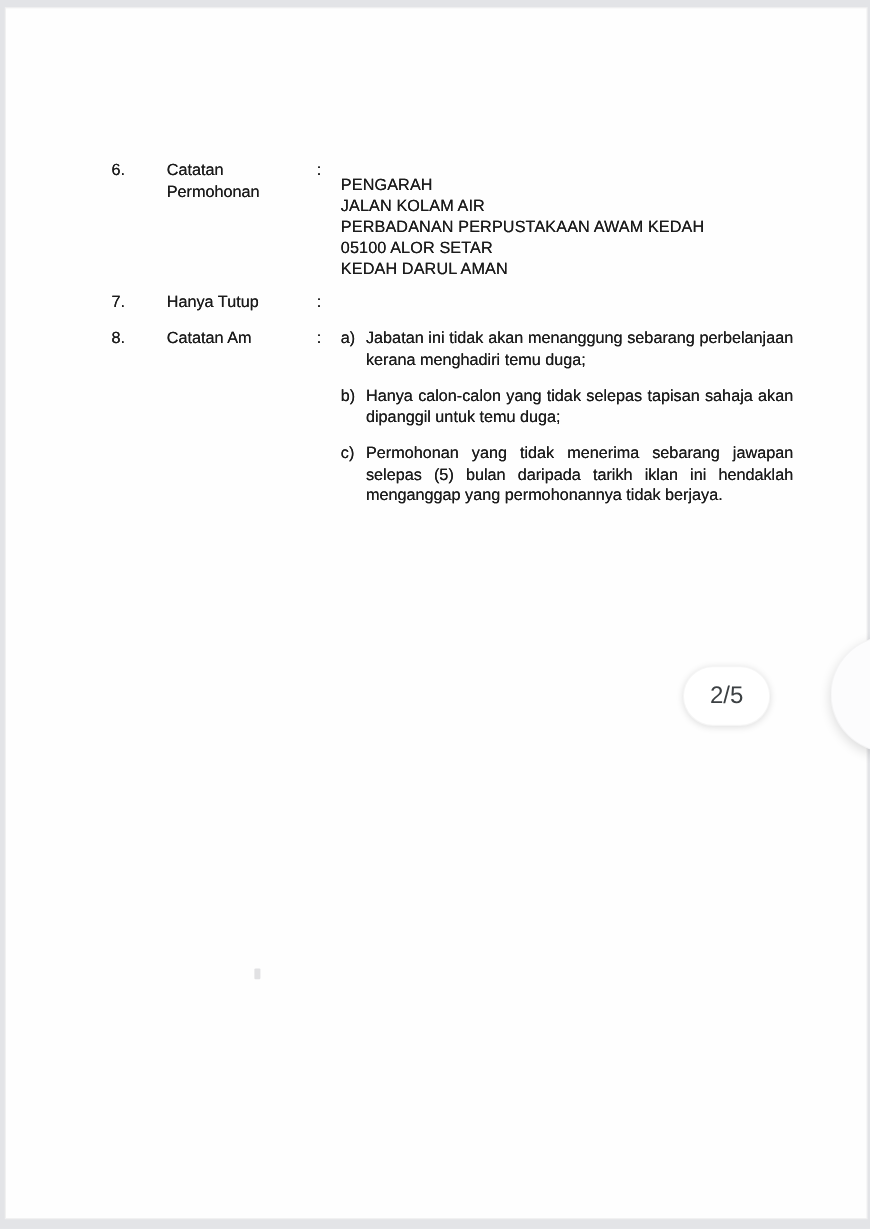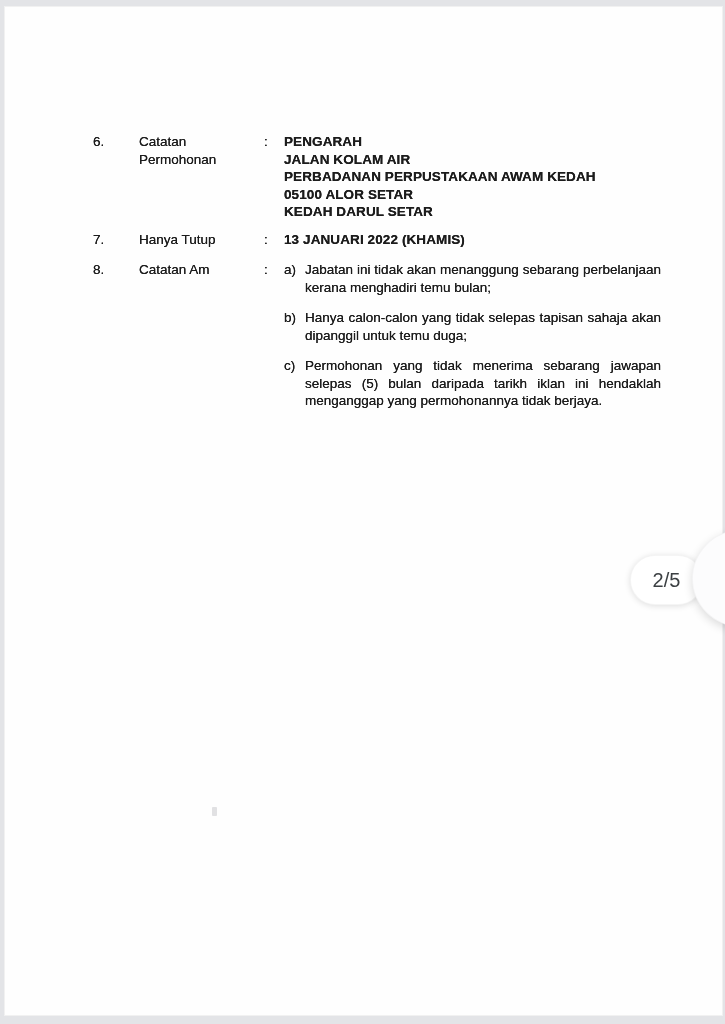--- a/index.html
+++ b/index.html
@@ -37,31 +37,32 @@
   .section {
     display: grid;
     grid-template-columns: 46px 125px 20px 1fr;
     align-items: start;
   }
   .section .label { width: 110px; }
   .sec-7 { margin-top: 10px; }
   .sec-8 { margin-top: 13px; }
   .just { text-align: justify; }
   .address {
-    font-weight: bold;
+    margin-top: 12px;
+    font-weight: normal;
     letter-spacing: 0.1px;
   }
   .date-value { font-weight: bold; letter-spacing: 0.1px; }
   .note-item { display: flex; }
   .note-item + .note-item { margin-top: 13px; }
   .note-item .marker { width: 21px; flex: 0 0 21px; }
   .note-item .note-text { flex: 1; text-align: justify; }
   .page-pill {
     position: absolute;
-    left: 630px;
+    left: 569px;
     top: 555px;
     width: 73px;
     height: 50px;
     background: #ffffff;
     border: 1px solid rgba(0,0,0,0.04);
     border-radius: 26px;
     box-shadow: 0 1px 6px rgba(0,0,0,0.13);
     display: flex;
     align-items: center;
     justify-content: center;
@@ -102,42 +103,39 @@
       <div class="section sec-6">
         <div class="num">6.</div>
         <div class="label">Catatan Permohonan</div>
         <div class="colon">:</div>
         <div class="body">
           <div class="address">
             <div>PENGARAH</div>
             <div>JALAN KOLAM AIR</div>
             <div>PERBADANAN PERPUSTAKAAN AWAM KEDAH</div>
             <div>05100 ALOR SETAR</div>
-            <div>KEDAH DARUL SETAR</div>
+            <div>KEDAH DARUL AMAN</div>
           </div>
         </div>
       </div>
 
       <div class="section sec-7">
         <div class="num">7.</div>
         <div class="label">Hanya Tutup</div>
         <div class="colon">:</div>
-        <div class="body">
-          <div class="date-value">13 JANUARI 2022 (KHAMIS)</div>
-        </div>
       </div>
 
       <div class="section sec-8">
         <div class="num">8.</div>
         <div class="label">Catatan Am</div>
         <div class="colon">:</div>
         <div class="body">
           <div class="note-item">
             <span class="marker">a)</span>
-            <span class="note-text">Jabatan ini tidak akan menanggung sebarang perbelanjaan kerana menghadiri temu bulan;</span>
+            <span class="note-text">Jabatan ini tidak akan menanggung sebarang perbelanjaan kerana menghadiri temu duga;</span>
           </div>
           <div class="note-item">
             <span class="marker">b)</span>
             <span class="note-text">Hanya calon-calon yang tidak selepas tapisan sahaja akan dipanggil untuk temu duga;</span>
           </div>
           <div class="note-item">
             <span class="marker">c)</span>
             <span class="note-text">Permohonan yang tidak menerima sebarang jawapan selepas (5) bulan daripada tarikh iklan ini hendaklah menganggap yang permohonannya tidak berjaya.</span>
           </div>
         </div>

